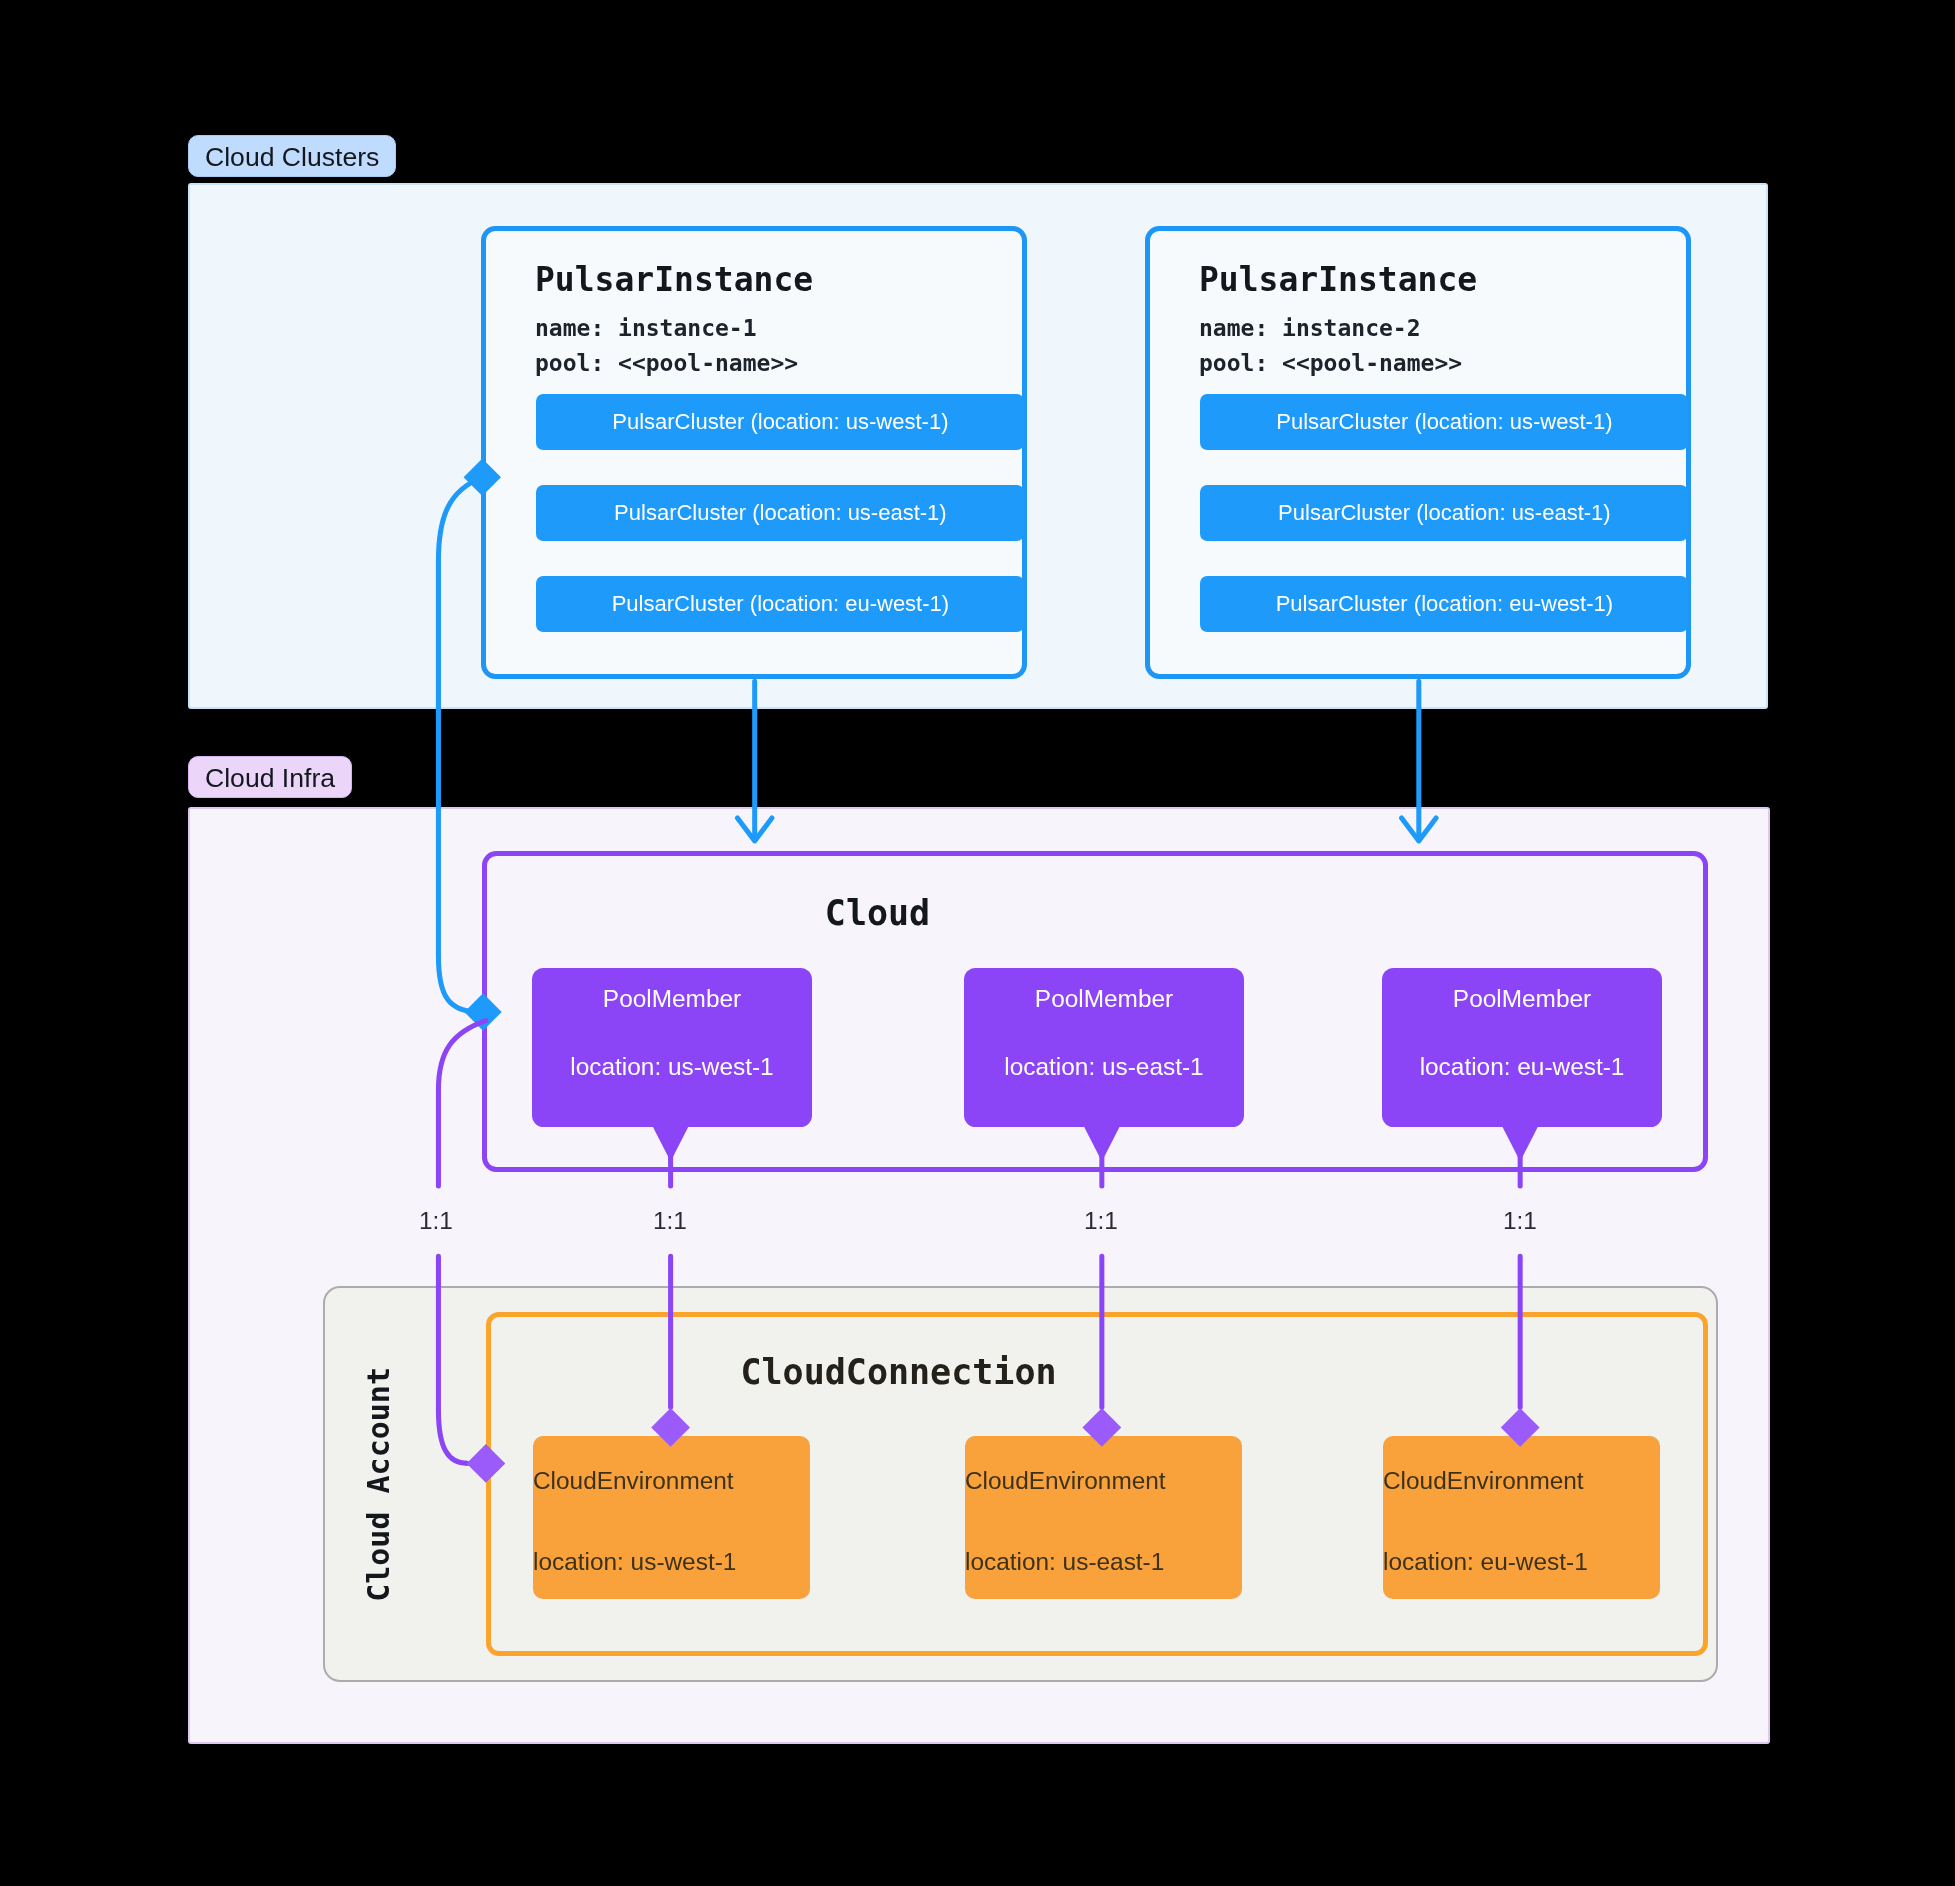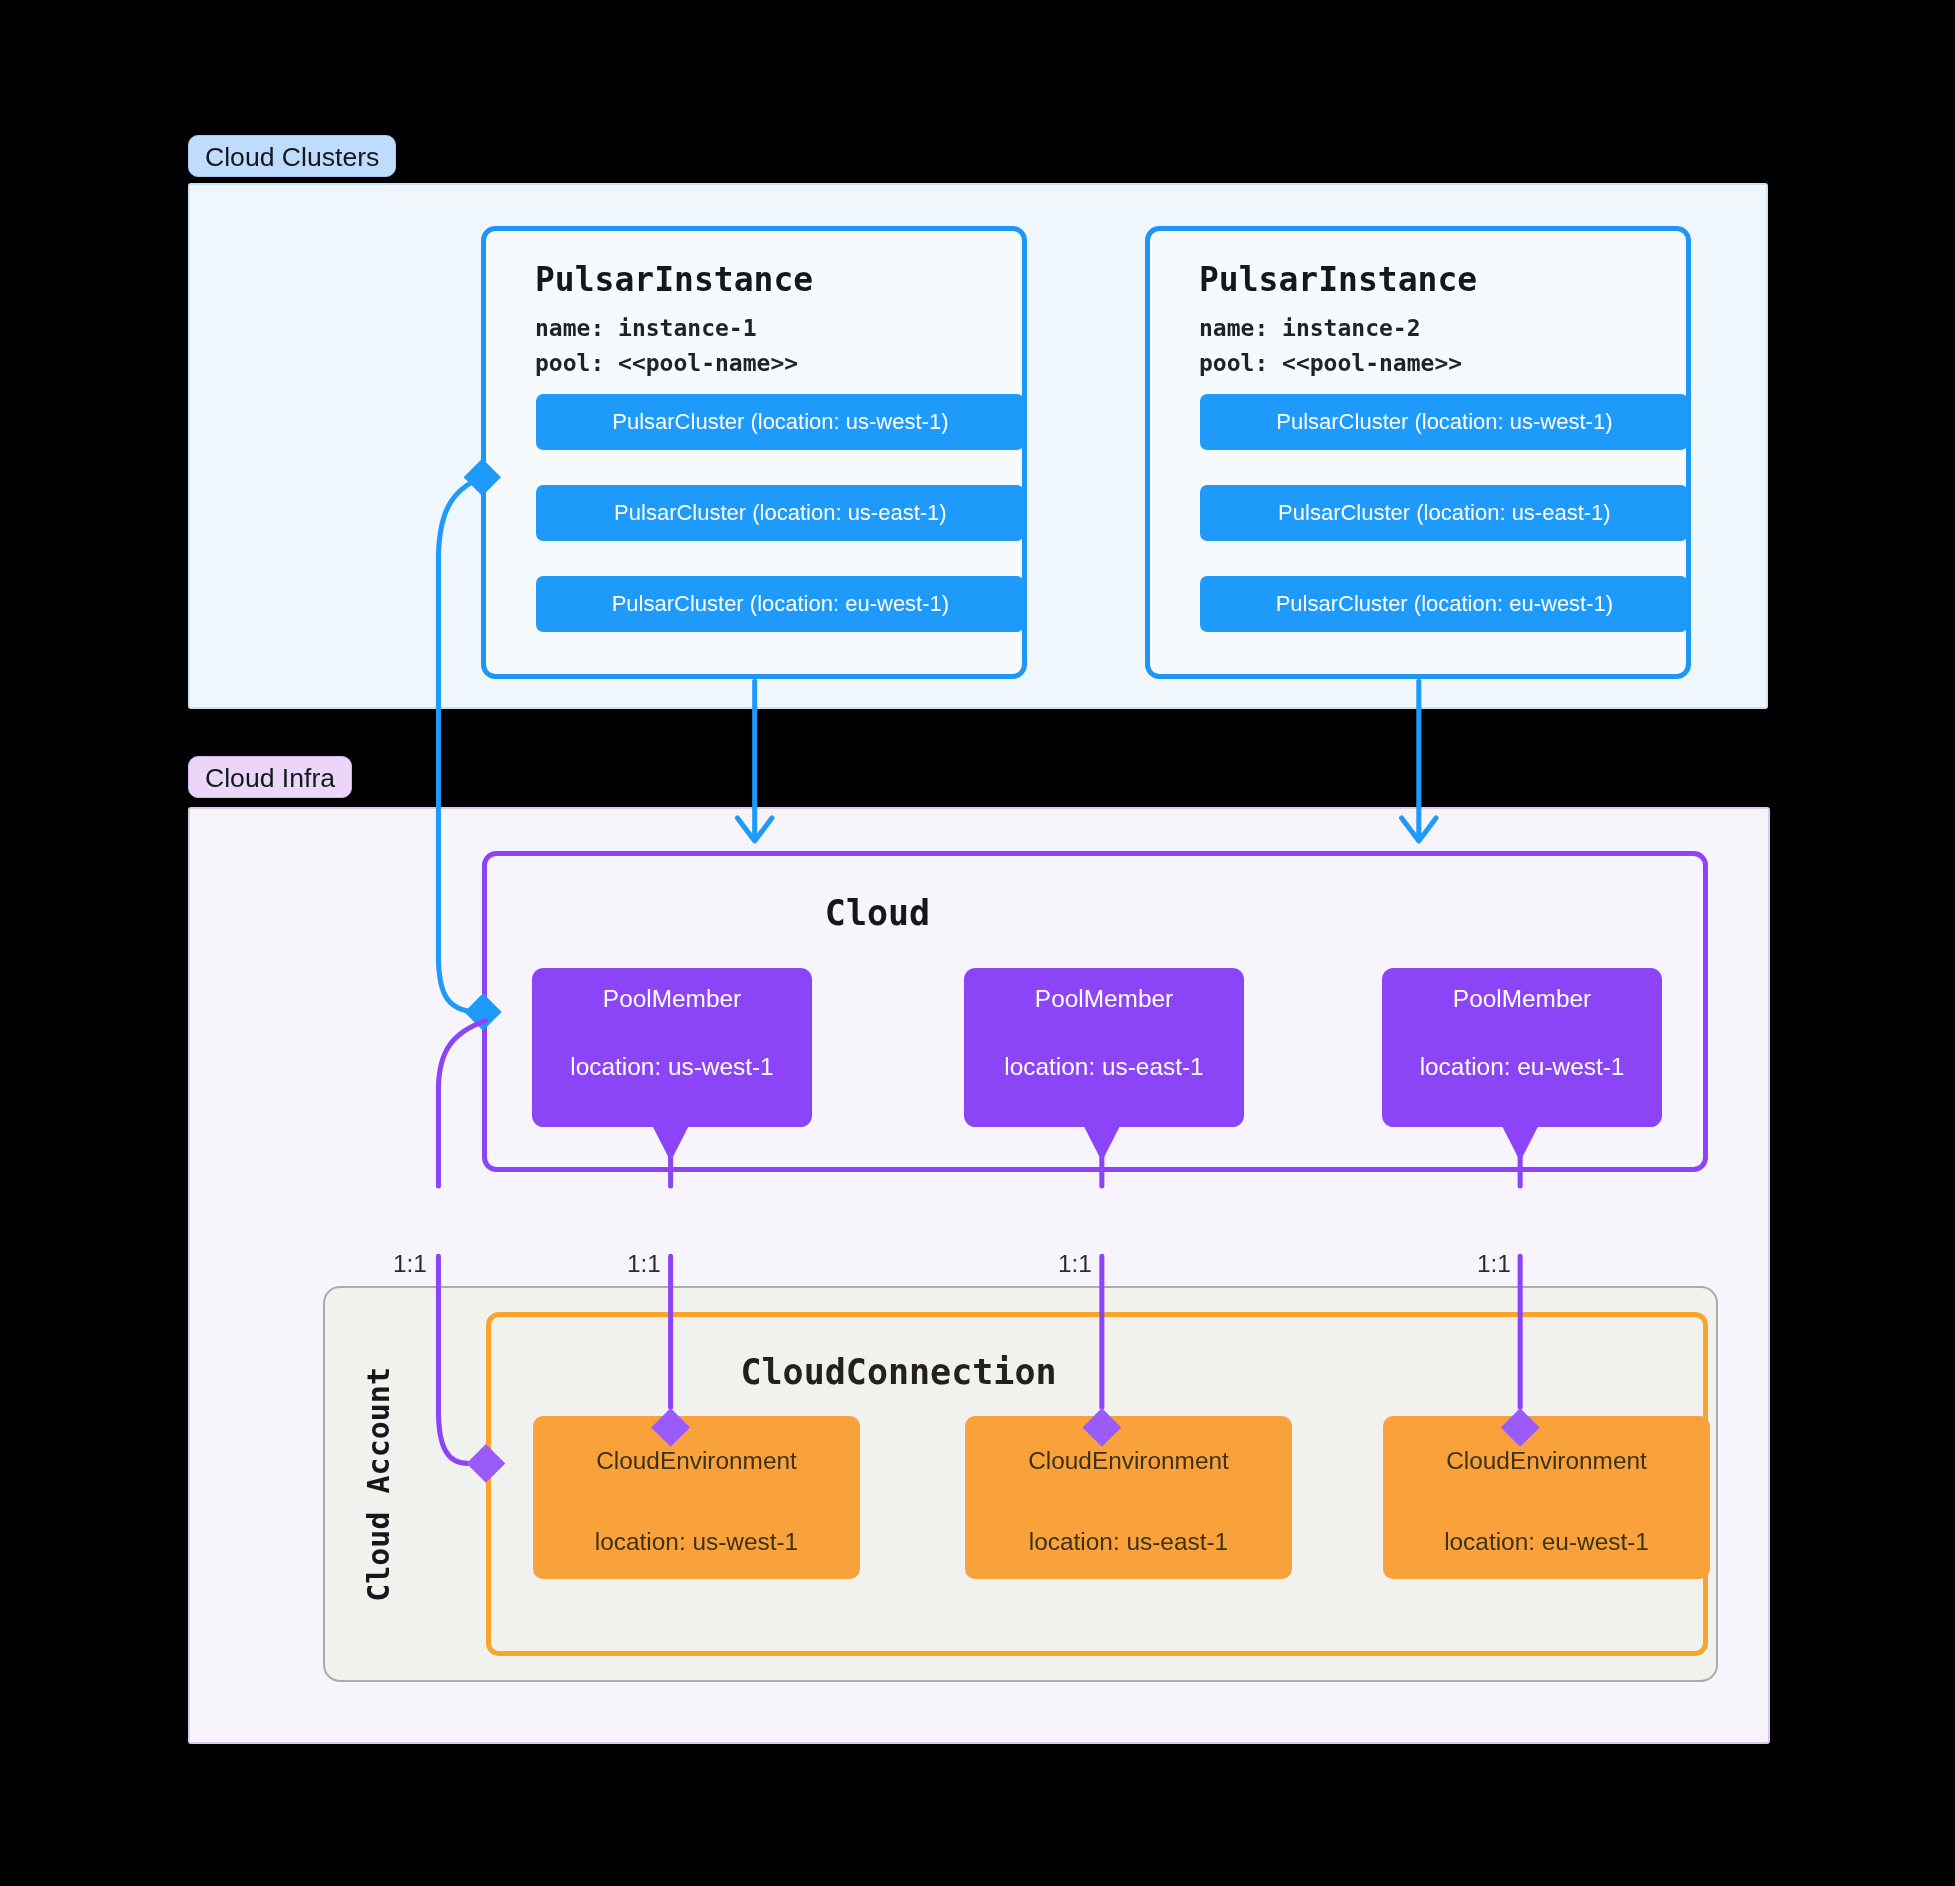--- a/index.html
+++ b/index.html
@@ -41,37 +41,37 @@
   .pool{position:absolute;left:292px;top:42px;width:1226px;height:321px;
         border:5px solid var(--purple);border-radius:14.4px;box-sizing:border-box;}
   .pool-title{position:absolute;left:211px;top:37px;width:359px;text-align:center;
               font-size:35px;font-weight:700;color:var(--ink);}
   .pm{position:absolute;top:112px;width:280px;height:159px;background:var(--purple);
       border-radius:11.5px;color:#fff;text-align:center;box-sizing:border-box;padding-top:18px;}
   .pm.m1{left:45px;} .pm.m2{left:477px;} .pm.m3{left:895px;}
   .pm-title{font-size:24.4px;line-height:26px;margin:0 0 42px 0;}
   .pm-loc{font-size:24.4px;line-height:26px;margin:0;}
 
-  .ratio{position:absolute;top:398px;width:86px;text-align:left;font-size:24.4px;color:#2b2b33;margin-top:43px;}
+  .ratio{position:absolute;top:398px;width:86px;text-align:center;font-size:24.4px;color:#2b2b33;}
   .ratio.r1{left:203px;} .ratio.r2{left:437px;} .ratio.r3{left:868px;} .ratio.r4{left:1287px;}
 
   .account{position:absolute;left:133px;top:477px;width:1395px;height:396px;
            background:var(--account-bg);border:2.9px solid var(--account-border);border-radius:17px;
            box-sizing:border-box;}
   .account-label-wrap{position:absolute;left:14.4px;top:0;width:79px;height:100%;
                       display:flex;align-items:center;justify-content:center;}
   .account-label{writing-mode:vertical-rl;transform:rotate(180deg);white-space:nowrap;
                  font-size:30px;font-weight:700;color:var(--ink);}
 
   .connection{position:absolute;left:294px;top:501px;width:1222px;height:344px;
               border:5px solid var(--orange-border);border-radius:13px;box-sizing:border-box;}
   .conn-title{position:absolute;left:228px;top:35px;width:359px;text-align:center;
               font-size:35px;font-weight:700;color:#24201a;}
-  .ce{position:absolute;top:99px;width:327px;height:163px;background:var(--orange);
-      border-radius:10px;color:var(--env-ink);text-align:center;box-sizing:border-box;padding-top:32px;}
+  .ce{position:absolute;top:119px;width:277px;height:163px;background:var(--orange);
+      border-radius:10px;color:var(--env-ink);text-align:left;box-sizing:border-box;padding-top:32px;}
   .ce.e1{left:42px;} .ce.e2{left:474px;} .ce.e3{left:892px;}
   .ce-title{font-size:24.4px;line-height:26px;margin:0 0 55px 0;}
   .ce-loc{font-size:24.4px;line-height:26px;margin:0;}
 
   svg.wires{position:absolute;left:0;top:0;width:1955px;height:1886px;pointer-events:none;}
   .wire-blue{stroke:var(--blue);stroke-width:7;fill:none;stroke-linecap:round;stroke-linejoin:round;}
   .wire-purple{stroke:var(--purple);stroke-width:7;fill:none;stroke-linecap:round;}
   .diamond-blue{fill:var(--blue);stroke:none;}
   .diamond-purple{fill:var(--purple-diamond);stroke:none;}
   .notch-purple{fill:var(--purple);stroke:none;}

